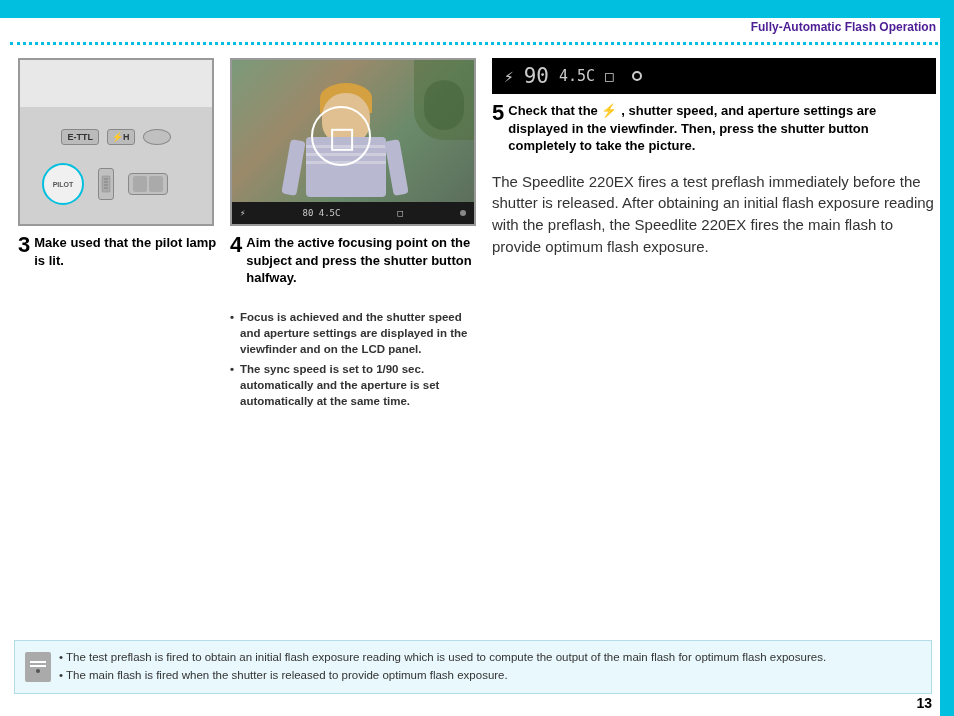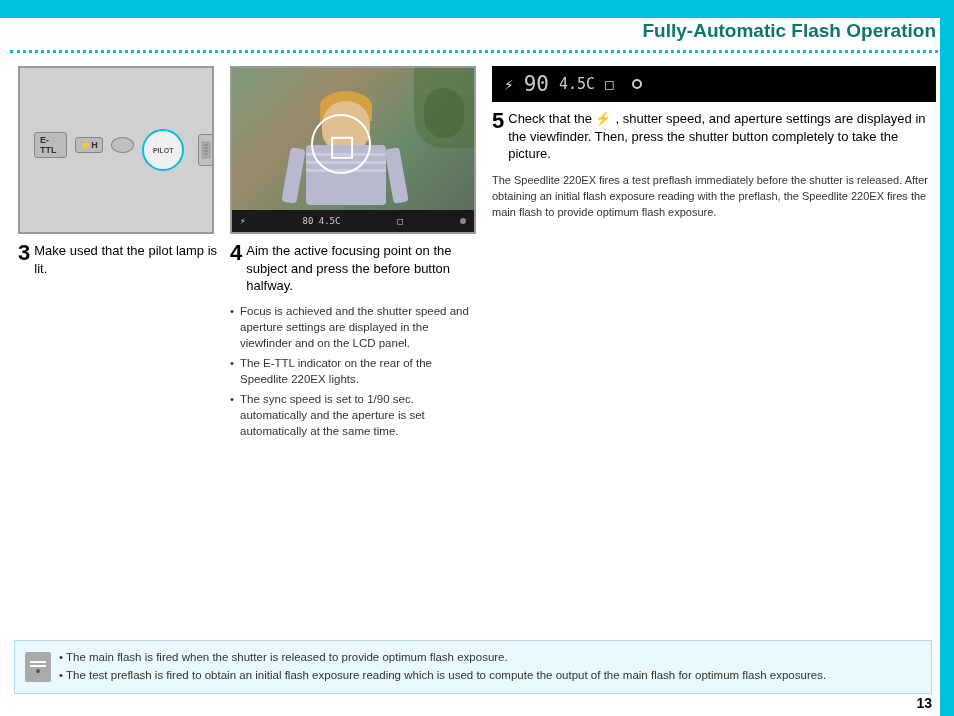--- a/index.html
+++ b/index.html
@@ -34,23 +34,23 @@
       border-top: 3px dotted #00BFDF;
     }
 
     
     .header-title-row {
       display: flex;
       justify-content: flex-end;
       padding: 2px 18px 0 0;
     }
     .header-title {
-      font-size: 19px;
-      font-weight: bold;
-      color: #0f766e;
+      font-size: 12px;
+      font-weight: bold;
+      color: #4c1d95;
     }
 
     
     .main-content {
       display: flex;
       flex-direction: row;
       padding: 10px 18px 0 18px;
       gap: 12px;
     }
 
@@ -68,24 +68,25 @@
       background: #e8e8e8;
       position: relative;
       overflow: hidden;
     }
     .camera-body {
       width: 100%;
       height: 100%;
       background: #d0d0d0;
       position: relative;
       display: flex;
-      flex-direction: row;
+      flex-direction: column;
       align-items: center;
       justify-content: flex-start;
       padding: 14px;
+      margin-top: 47px;
     }
     .camera-top-row {
       display: flex;
       align-items: center;
       gap: 8px;
       margin-bottom: 18px;
       margin-top: 8px;
     }
     .ettl-badge {
       background: #bbb;
@@ -173,21 +174,21 @@
     .step-number {
       font-size: 22px;
       font-weight: bold;
       color: #000;
       line-height: 1;
       margin-right: 4px;
       flex-shrink: 0;
     }
     .step-text {
       font-size: 13px;
-      font-weight: normal;
+      font-weight: bold;
       color: #000;
       line-height: 1.35;
     }
 
     
     .step4-col {
       display: flex;
       flex-direction: column;
       width: 250px;
       flex-shrink: 0;
@@ -247,23 +248,24 @@
       height: 6px;
       background: #888;
       border-radius: 50%;
     }
     .step4-label {
       margin-top: 8px;
       display: flex;
       gap: 0;
     }
     .step4-bullets {
-      margin-top: 8px;
+      margin-top: 22px;
       padding-left: 0;
       list-style: none;
+      font-weight: bold;
     }
     .step4-bullets li {
       font-size: 11.5px;
       color: #333;
       line-height: 1.4;
       margin-bottom: 4px;
       padding-left: 10px;
       position: relative;
     }
     .step4-bullets li::before {
@@ -309,24 +311,24 @@
       height: 10px;
       border: 2px solid #ccc;
       border-radius: 50%;
       margin-left: 8px;
     }
     .step5-label {
       display: flex;
       gap: 0;
     }
     .step5-body-text {
-      font-size: 11px;
+      font-size: 15px;
       color: #333;
       line-height: 1.45;
-      margin-top: 10px;
+      margin-top: 16px;
     }
 
     
     .right-accent {
       position: absolute;
       right: 0;
       top: 0;
       bottom: 0;
       width: 14px;
       background: #00BFDF;
@@ -464,25 +466,24 @@
       </div>
       <div class="lcd-strip">
         <span class="lcd-text">⚡</span>
         <span class="lcd-text">80 4.5C</span>
         <span class="lcd-text">□</span>
         <div class="lcd-dot"></div>
       </div>
     </div>
     <div class="step4-label">
       <span class="step-number">4</span>
-      <span class="step-text">Aim the active focusing point on the subject and press the before button halfway.</span>
+      <span class="step-text">Aim the active focusing point on the subject and press the shutter button halfway.</span>
     </div>
     <ul class="step4-bullets">
       <li>Focus is achieved and the shutter speed and aperture settings are displayed in the viewfinder and on the LCD panel.</li>
-      <li>The E-TTL indicator on the rear of the Speedlite 220EX lights.</li>
       <li>The sync speed is set to 1/90 sec. automatically and the aperture is set automatically at the same time.</li>
     </ul>
   </div>
 
   <div class="step5-col">
 
     <div class="step5-lcd-display">
       <span class="lcd-flash-icon">⚡</span>
       <span class="lcd-speed">90</span>
       <span class="lcd-aperture">4.5C</span>
@@ -501,23 +502,23 @@
 <div class="note-box">
   <div class="note-icon">
     <div class="note-icon-inner">
       <div class="note-icon-line"></div>
       <div class="note-icon-line"></div>
       <div class="note-icon-dot"></div>
     </div>
   </div>
   <div>
     <div>
+      • <span>The test preflash is fired to obtain an initial flash exposure reading which is used to compute the output of the main flash for optimum flash exposures.</span>
+    </div>
+    <div>
       • <span>The main flash is fired when the shutter is released to provide optimum flash exposure.</span>
-    </div>
-    <div>
-      • <span>The test preflash is fired to obtain an initial flash exposure reading which is used to compute the output of the main flash for optimum flash exposures.</span>
     </div>
   </div>
 </div>
 
 <div class="right-accent"></div>
 
 <div class="page-number">13</div>
 
 </body></html>

